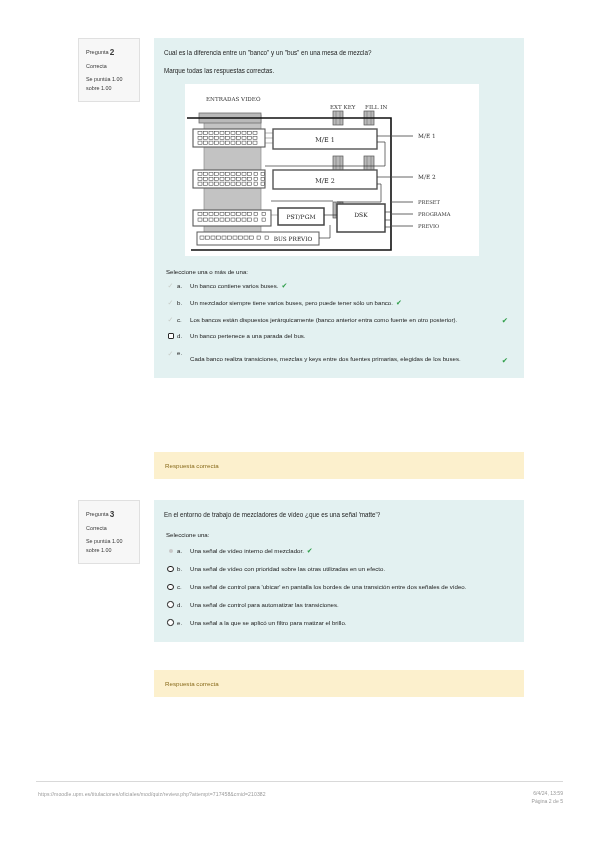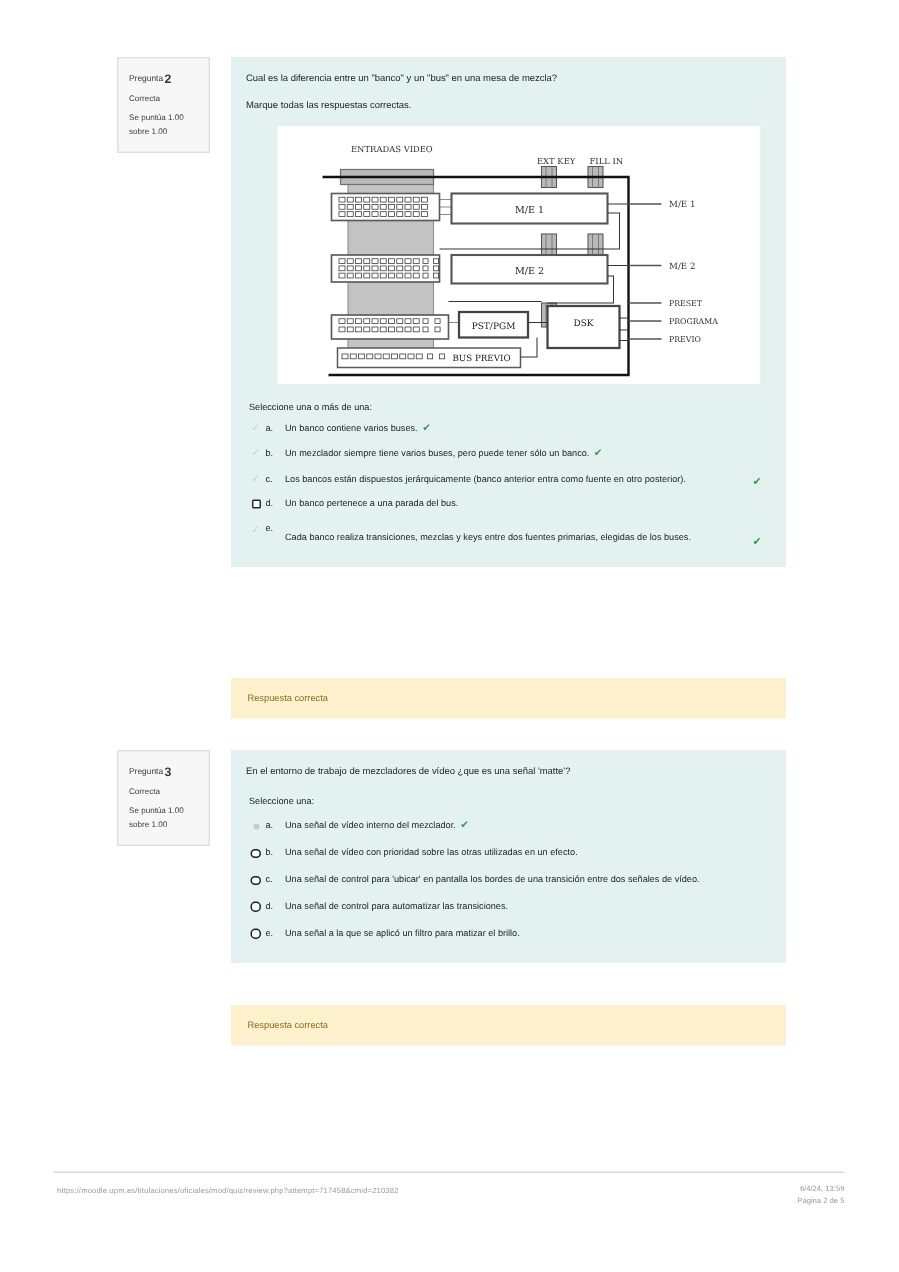--- a/index.html
+++ b/index.html
@@ -122,21 +122,21 @@
       <div class="qgrade">
         <span>Se puntúa 1.00</span><br>
         <span>sobre 1.00</span>
       </div>
     </div>
 
     <div class="qbody" style="width:370px;">
       <p class="qtext">Cual es la diferencia entre un "banco" y un "bus" en una mesa de mezcla?</p>
       <p class="qprompt">Marque todas las respuestas correctas.</p>
 
-      <div class="figure" style="width:248px;height:172px;margin:0 16px 12px 21px;padding-left:28px;">
+      <div class="figure" style="width:248px;height:172px;margin:0 16px 12px 21px;">
         <svg viewBox="0 0 294 172" width="294" height="172">
           <rect x="0" y="0" width="294" height="172" fill="#ffffff"></rect>
           <g font-family="DejaVu Serif, serif" font-size="5.6" fill="#333">
             <text x="21" y="17">ENTRADAS VIDEO</text>
             <text x="145" y="25">EXT KEY</text>
             <text x="180" y="25">FILL IN</text>
           </g>
 
           <rect x="19" y="31" width="57" height="128" fill="#c3c3c3" stroke="#8d8d8d" stroke-width="0.7"></rect>
           <rect x="14" y="29" width="62" height="10" fill="#b9b9b9" stroke="#6f6f6f" stroke-width="0.8"></rect>

